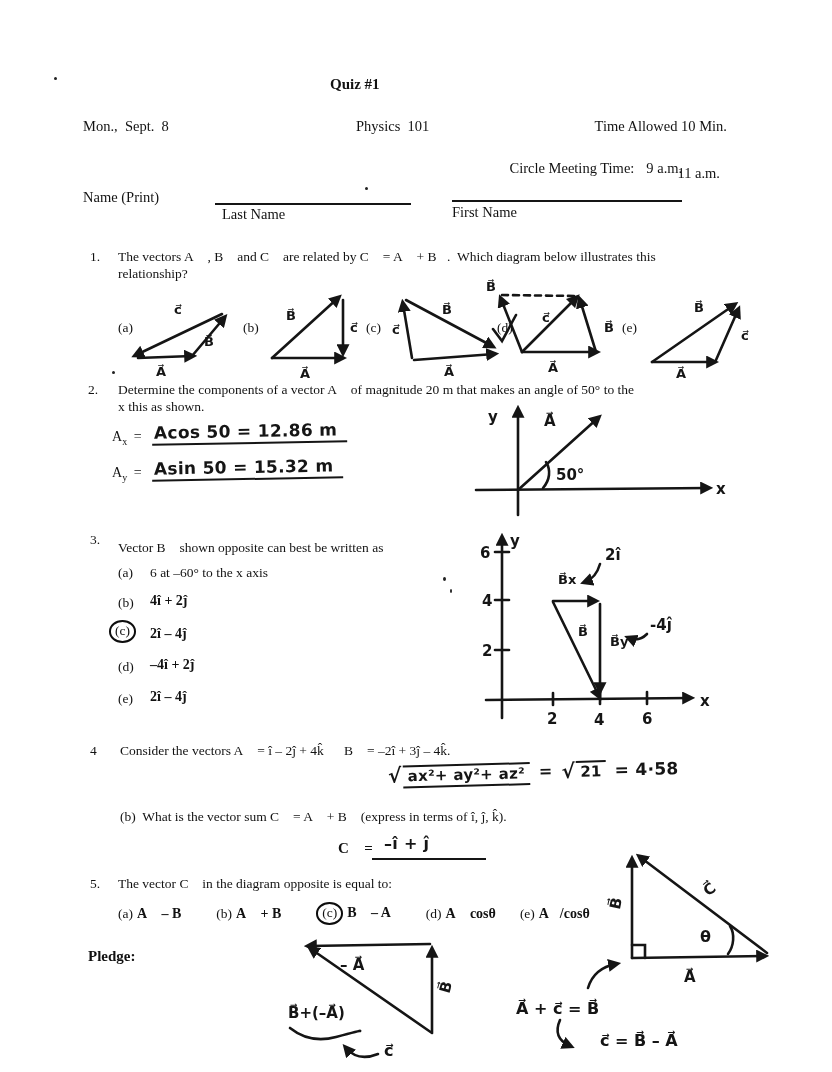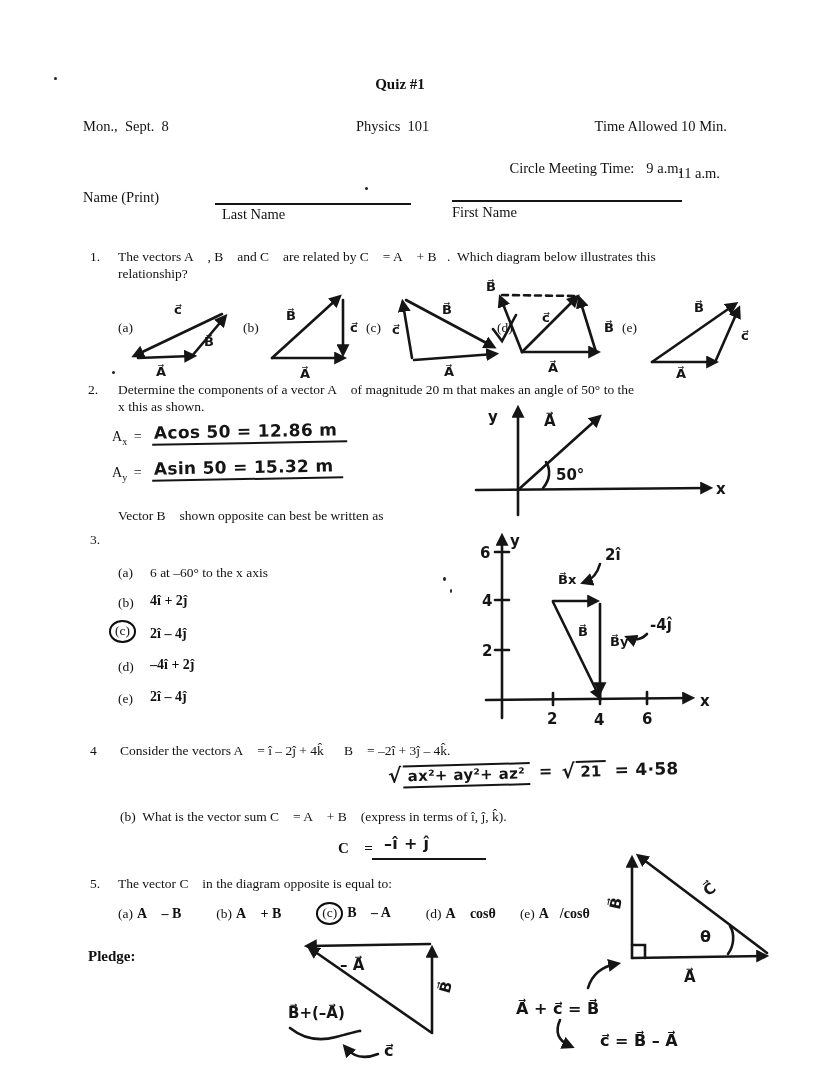--- a/index.html
+++ b/index.html
@@ -37,21 +37,21 @@
 </svg>
 
 <div class="page">
 
   <div class="dot" style="left:54px;top:77px;width:3px;height:3px"></div>
   <div class="dot" style="left:365px;top:187px;width:3px;height:3px"></div>
   <div class="dot" style="left:443px;top:577px;width:3px;height:4px"></div>
   <div class="dot" style="left:450px;top:589px;width:2px;height:4px"></div>
   <div class="dot" style="left:112px;top:371px;width:3px;height:3px"></div>
 
-  <div class="abs bold" style="left:330px;top:76px;width:140px;text-align:center;font-size:15px">Quiz #1</div>
+  <div class="abs bold" style="left:330px;top:76px;width:140px;font-size:15px">Quiz #1</div>
   <div class="abs hd14" style="left:83px;top:118px">Mon.,  Sept.  8</div>
   <div class="abs hd14" style="left:356px;top:118px">Physics  101</div>
   <div class="abs hd14" style="left:545px;top:118px;width:182px;text-align:right">Time Allowed 10 Min.</div>
   <div class="abs hd14" style="left:495px;top:143px;width:225px;text-align:left">
     <span>Circle Meeting Time:</span><span style="margin-left:12px">9 a.m.</span>
   </div>
   <div class="abs hd14" style="left:495px;top:165px;width:225px;text-align:right">11 a.m.</div>
 
   <div class="abs hd14" style="left:83px;top:189px">Name (Print)</div>
   <div class="rline" style="left:215px;top:203px;width:196px"></div>
@@ -139,21 +139,21 @@
     <path class="lnh" d="M18,90 L250,88" marker-end="url(#ah)"></path>
     <path class="lnh" d="M60,90 L140,18" marker-end="url(#ah)"></path>
     <path class="lnh" d="M88,62 c5,8 4,18 -3,26"></path>
     <text x="30" y="22" class="t15">y</text>
     <text x="258" y="94" class="t15">x</text>
     <text x="86" y="26" class="t15">A⃗</text>
     <text x="98" y="80" class="t15">50°</text>
   </svg>
 
   <div class="abs pr" style="left:90px;top:532px">3.</div>
-  <div class="abs pr" style="left:118px;top:508px">Vector B⃗ shown opposite can best be written as</div>
+  <div class="abs pr" style="left:118px;top:540px">Vector B⃗ shown opposite can best be written as</div>
 
   <div class="abs key" style="left:118px;top:565px">(a)</div>
   <div class="abs pr" style="left:150px;top:565px">6 at –60° to the x axis</div>
 
   <div class="abs key" style="left:118px;top:595px">(b)</div>
   <div class="abs math" style="left:150px;top:593px">4î + 2ĵ</div>
 
   <div class="abs" style="left:109px;top:620px">
     <span class="circ key">(c)</span>
   </div>

